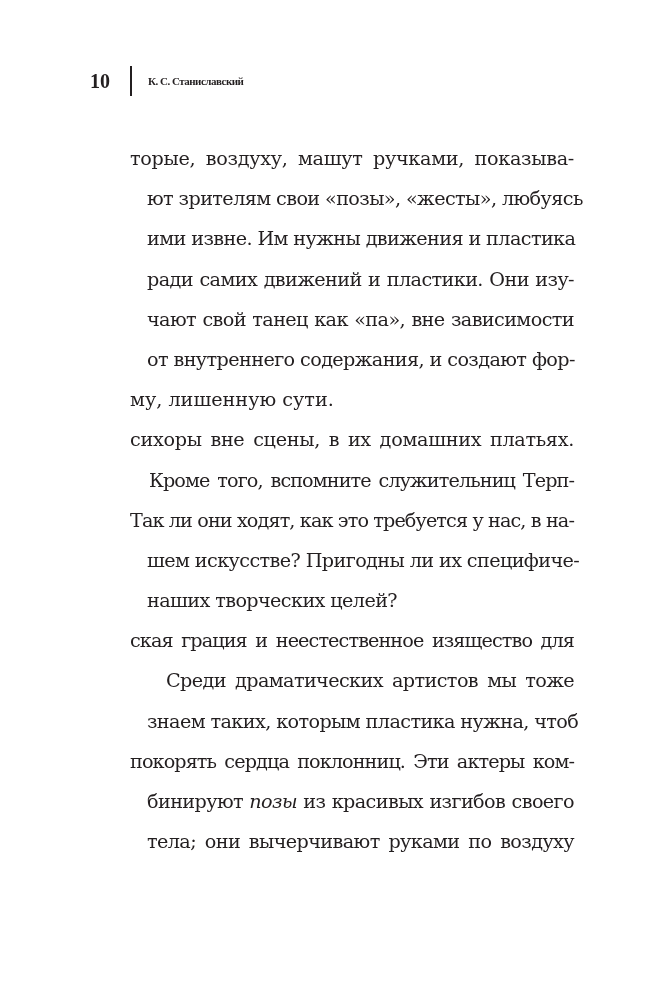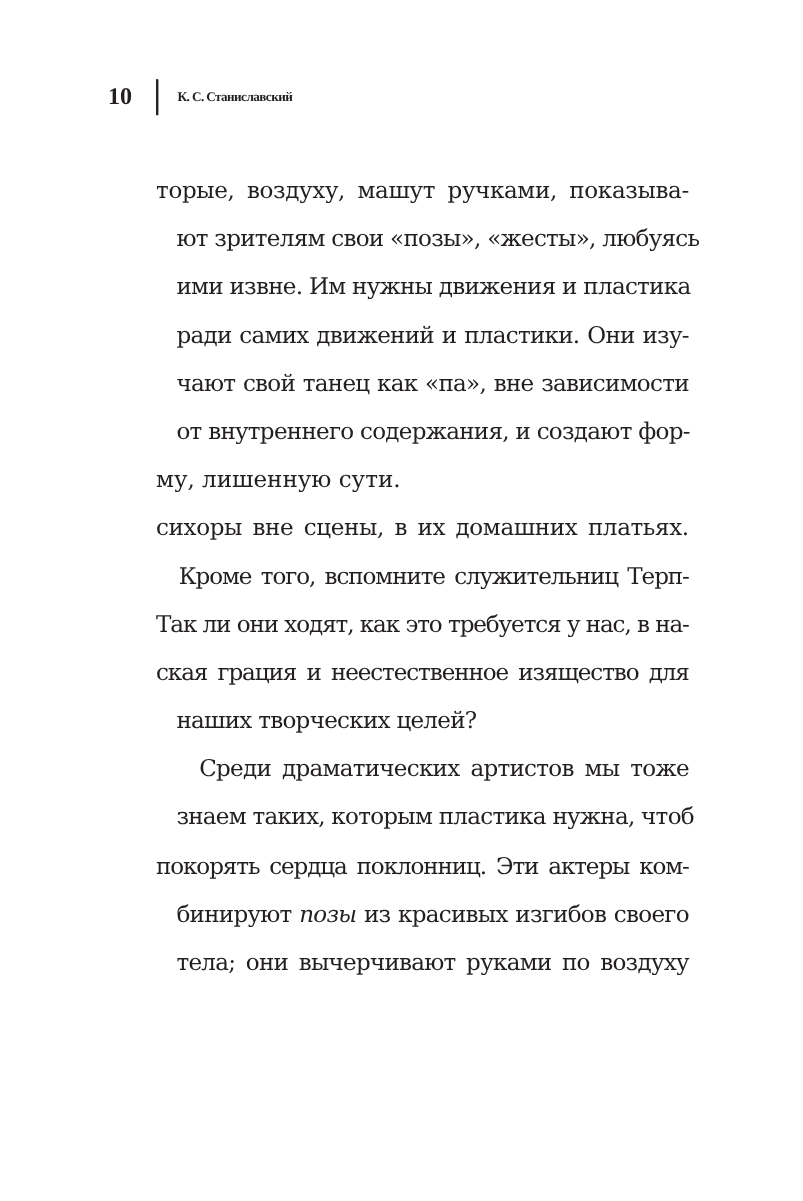--- a/index.html
+++ b/index.html
@@ -96,22 +96,23 @@
       <span class="line squeeze">чают свой танец как «па», вне зависимости</span>
       <span class="line squeeze">от внутреннего содержания, и создают фор-</span>
       <span class="line last">му, лишенную сути.</span>
     </div>
 
 
     <div>
       <span class="line tight">сихоры вне сцены, в их домашних платьях.</span>
       <span class="line indent squeeze2">Кроме того, вспомните служительниц Терп-</span>
       <span class="line squeeze2">Так ли они ходят, как это требуется у нас, в на-</span>
+      <span class="line squeeze">шем искусстве? Пригодны ли их специфиче-</span>
+      <span class="line last squeeze">наших творческих целей?</span>
       <span class="line squeeze2">ская грация и неестественное изящество для</span>
-      <span class="line last squeeze">наших творческих целей?</span>
     </div>
 
     <div>
       <span class="line indent squeeze">Среди драматических артистов мы тоже</span>
       <span class="line squeeze">знаем таких, которым пластика нужна, чтоб</span>
       <span class="line squeeze2">покорять сердца поклонниц. Эти актеры ком-</span>
       <span class="line squeeze"><span>бинируют </span><em>позы</em><span> из красивых изгибов своего</span></span>
       <span class="line squeeze">тела; они вычерчивают руками по воздуху</span>
 
     </div>

